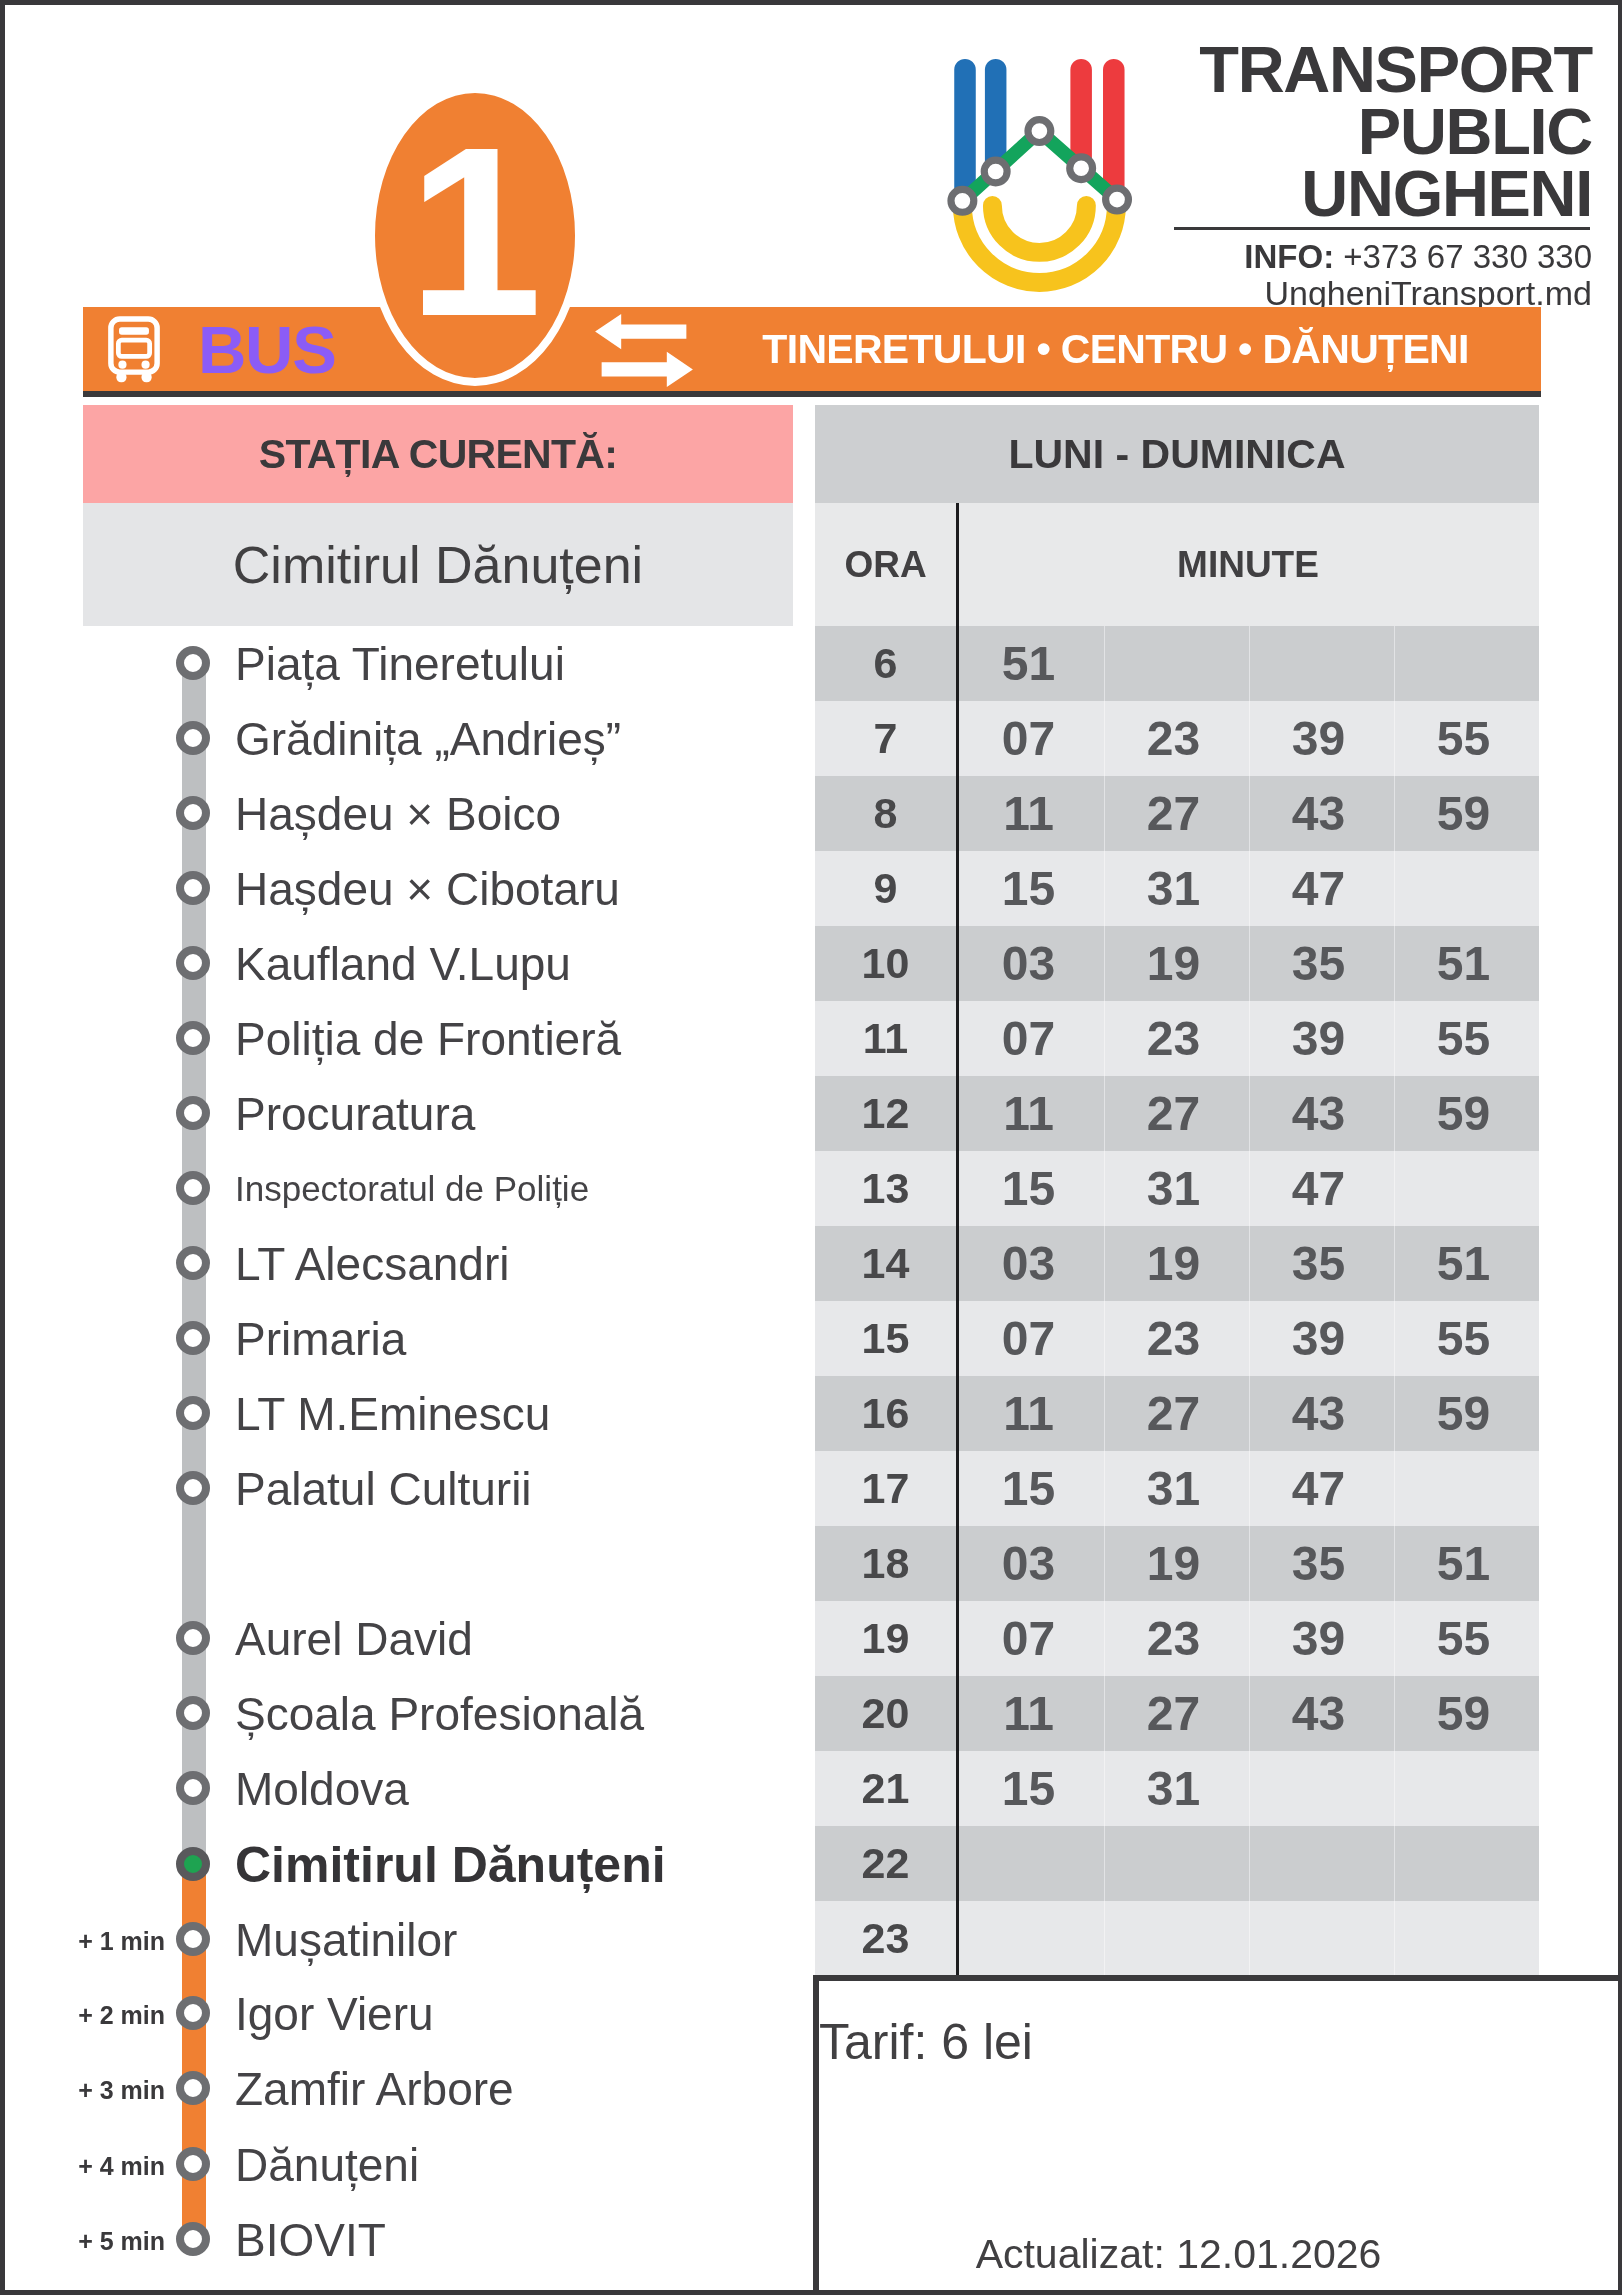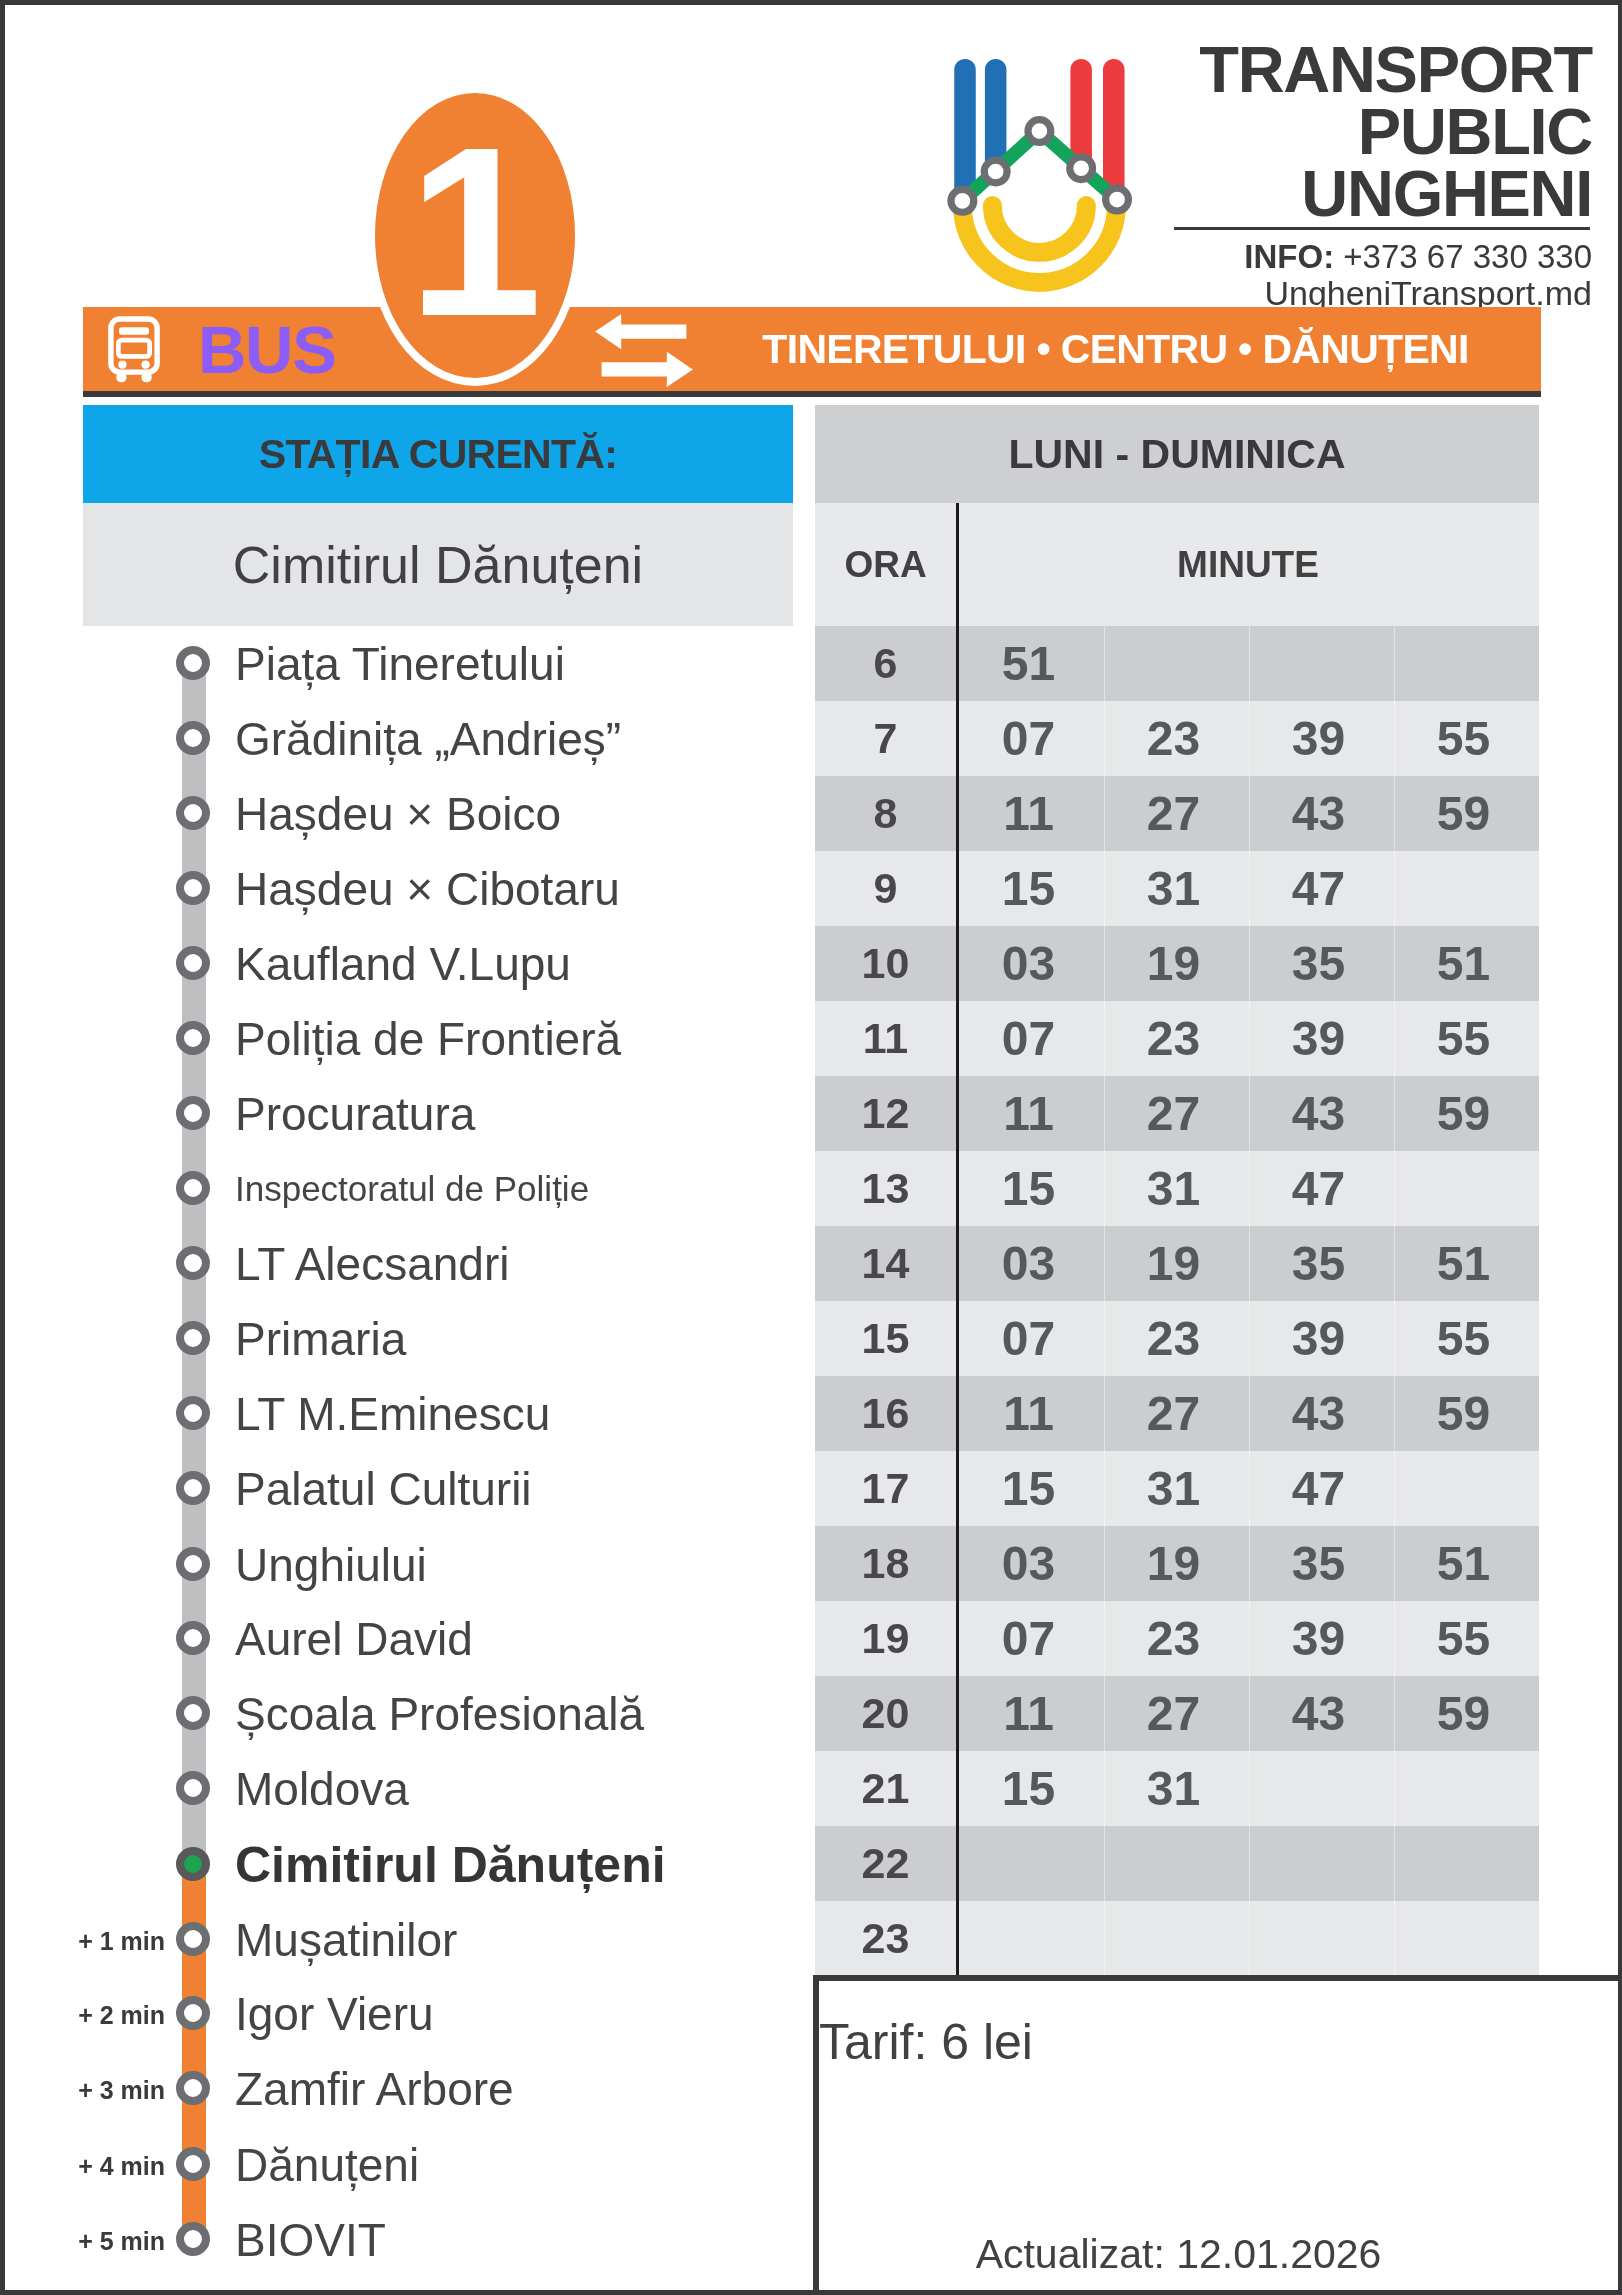--- a/index.html
+++ b/index.html
@@ -34,21 +34,21 @@
     background:#F08032;border:8.5px solid #ffffff;border-radius:50%;
     display:flex;align-items:center;justify-content:center;box-sizing:border-box;
   }
   .route-number{font-size:242px;font-weight:700;color:#ffffff;line-height:1;margin-top:-9.2px;}
   .route-name{left:692px;top:302px;width:837px;height:84px;display:flex;align-items:center;justify-content:center;
               font-size:41px;font-weight:800;color:#ffffff;letter-spacing:-0.7px;white-space:nowrap;}
   .bus-icon-box{left:95px;top:310px;}
   .arrows-box{left:590px;top:309px;}
 
   
-  .col-header{left:78px;top:400px;width:710px;height:98px;background:#0ea5e9;
+  .col-header{left:78px;top:400px;width:710px;height:98px;background:#fca5a5;
               display:flex;align-items:center;justify-content:center;
               font-size:41px;font-weight:700;color:#3A393B;letter-spacing:-0.7px;}
   .col-current{left:78px;top:498px;width:710px;height:123px;background:#E4E5E7;
                display:flex;align-items:center;justify-content:center;
                font-size:52px;font-weight:400;color:#414042;}
   .track{left:177px;width:23.5px;}
   .track-gray{top:658px;height:1201px;background:#BDBFC1;}
   .track-orange{top:1859px;height:375px;background:#F08032;}
   .station-row{left:39px;width:752px;height:75px;position:absolute;}
   .dot{position:absolute;left:132px;top:19.6px;width:18.3px;height:18.3px;border:8.5px solid #6D6E71;
@@ -190,24 +190,20 @@
       <span class="s-name">Primaria</span>
     </div>
   <div class="station-row" style="top:1371px">
       <span class="dot"></span>
       <span class="s-name">LT M.Eminescu</span>
     </div>
   <div class="station-row" style="top:1446px">
       <span class="dot"></span>
       <span class="s-name">Palatul Culturii</span>
     </div>
-  <div class="station-row" style="top:1522px">
-      <span class="dot"></span>
-      <span class="s-name">Unghiului</span>
-    </div>
   <div class="station-row" style="top:1596px">
       <span class="dot"></span>
       <span class="s-name">Aurel David</span>
     </div>
   <div class="station-row" style="top:1671px">
       <span class="dot"></span>
       <span class="s-name">Școala Profesională</span>
     </div>
   <div class="station-row" style="top:1746px">
       <span class="dot"></span>

